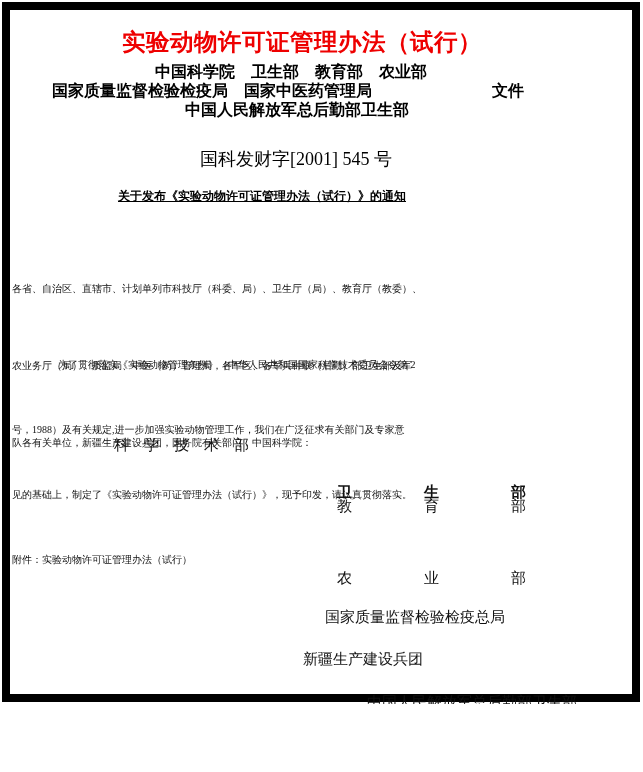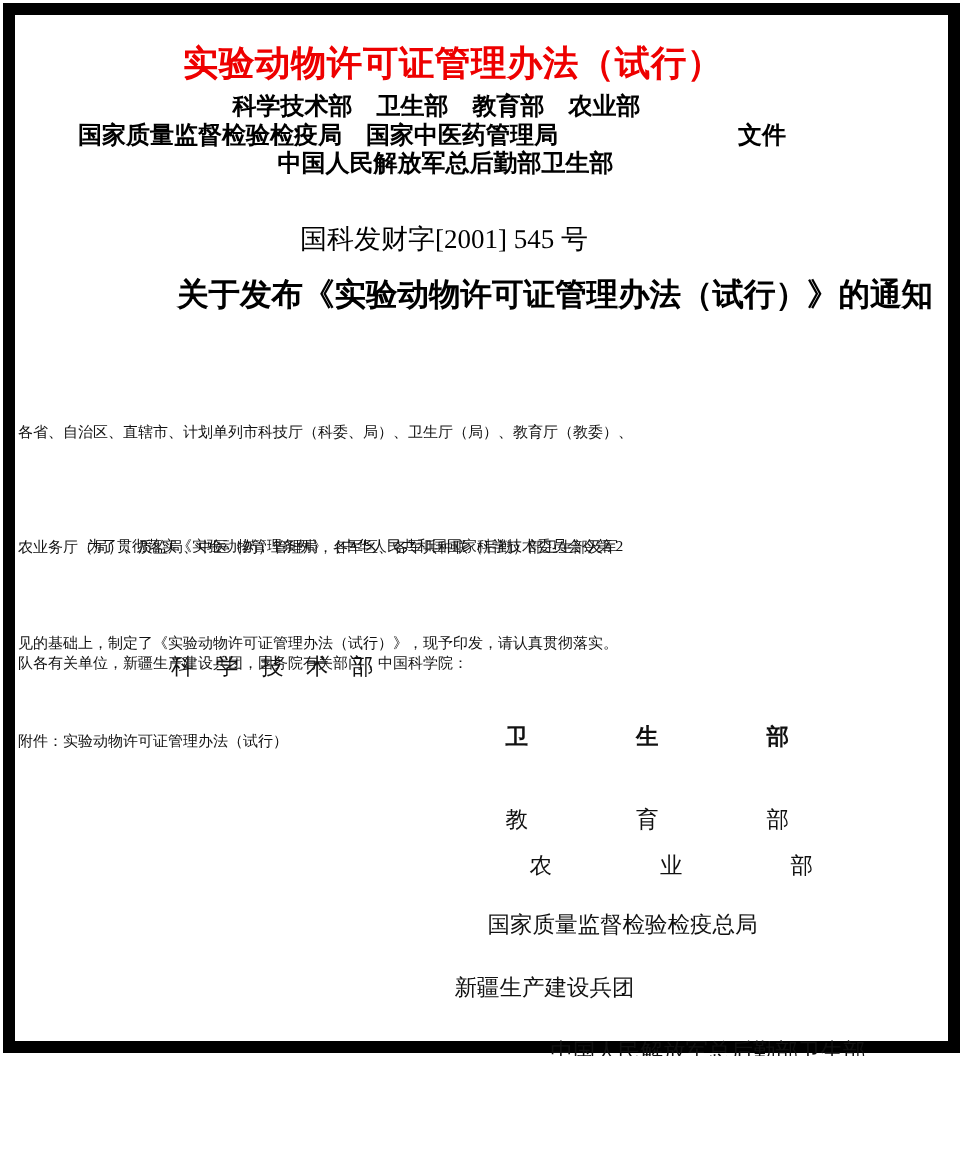--- a/index.html
+++ b/index.html
@@ -6,68 +6,69 @@
   .page{position:relative;width:643px;height:704px;background:#ffffff;overflow:hidden;
         font-family:"Liberation Serif","DejaVu Serif",serif;color:#000;}
   .frame{position:absolute;left:2px;top:2px;right:3px;bottom:2px;border:8px solid #000;pointer-events:none;}
   .abs{position:absolute;white-space:pre;}
   .hei{font-family:"Liberation Sans","DejaVu Sans",sans-serif;font-weight:bold;}
   .song{font-family:"Liberation Serif","DejaVu Serif",serif;font-weight:normal;}
   .title{font-size:23.5px;line-height:27px;color:#ee0000;letter-spacing:0.5px;}
   .hl{font-size:16px;line-height:19px;}
   .hdr1ws{word-spacing:11px;}
   .docnum{font-size:18px;line-height:19px;}
-  .subject{font-size:21px;line-height:19px;}
+  .subject{font-size:12px;line-height:19px;text-decoration:underline;}
   .bodytext{font-size:10px;color:#111;}
   .p1{line-height:25.8px;}
   .p2{line-height:21.6px;}
   .indent{text-indent:46px;}
   .sig{font-size:15px;line-height:18px;color:#111;}
   .kjb{word-spacing:21px;}
   .spread{letter-spacing:72px;}
 </style>
 </head>
 <body>
 
 <div class="page">
   <div class="frame"></div>
 
   <div class="abs hei title" style="left:122px;top:29px;">实验动物许可证管理办法（试行）</div>
 
-  <div class="abs hei hl hdr1ws" style="left:155px;top:62px;">科学技术部　卫生部　教育部　农业部</div>
+  <div class="abs hei hl hdr1ws" style="left:155px;top:62px;">中国科学院　卫生部　教育部　农业部</div>
 
   <div class="abs hei hl" style="left:52px;top:81px;">国家质量监督检验检疫局　国家中医药管理局</div>
 
   <div class="abs hei hl" style="left:492px;top:81px;">文件</div>
 
   <div class="abs hei hl" style="left:185px;top:100px;">中国人民解放军总后勤部卫生部</div>
 
   <div class="abs song docnum" style="left:200px;top:150px;">国科发财字[2001] 545 号</div>
 
   <div class="abs hei subject" style="left:118px;top:187px;">关于发布《实验动物许可证管理办法（试行）》的通知</div>
 
   <div class="abs song bodytext p1" style="left:12px;top:224px;width:620px;">
     <div>各省、自治区、直辖市、计划单列市科技厅（科委、局）、卫生厅（局）、教育厅（教委）、</div>
     <div>农业务厅（局）、质监局、中医（药）管理局，各军区、各军兵种联（后勤）部卫生部及军</div>
     <div>队各有关单位，新疆生产建设兵团，国务院有关部门，中国科学院：</div>
   </div>
 
   <div class="abs song bodytext p2" style="left:12px;top:311px;width:620px;">
     <div class="indent">为了贯彻落实《实验动物管理条例》（中华人民共和国国家科学技术委员会令第 2</div>
+    <div>号，1988）及有关规定,进一步加强实验动物管理工作，我们在广泛征求有关部门及专家意</div>
     <div>见的基础上，制定了《实验动物许可证管理办法（试行）》，现予印发，请认真贯彻落实。</div>
     <div>附件：实验动物许可证管理办法（试行）</div>
   </div>
 
   <div class="abs song sig kjb" style="left:80px;top:436px;margin-left:34px;">科　学　技　术　部</div>
 
   <div class="abs song sig spread" style="left:337px;top:483px;font-weight:bold;">卫生部</div>
 
-  <div class="abs song sig spread" style="left:337px;top:538px;">教育部</div>
+  <div class="abs song sig spread" style="left:337px;top:497px;">教育部</div>
 
-  <div class="abs song sig spread" style="left:337px;top:569px;margin-left:16px;">农业部</div>
+  <div class="abs song sig spread" style="left:337px;top:569px;">农业部</div>
 
   <div class="abs song sig" style="left:325px;top:608px;">国家质量监督检验检疫总局</div>
 
   <div class="abs song sig" style="left:303px;top:650px;">新疆生产建设兵团</div>
 
   <div class="abs song sig" style="left:367px;top:693px;">中国人民解放军总后勤部卫生部</div>
 
   <div class="abs song sig" style="left:368px;top:733px;">二〇〇一年十二月五日</div>
 </div>
 

